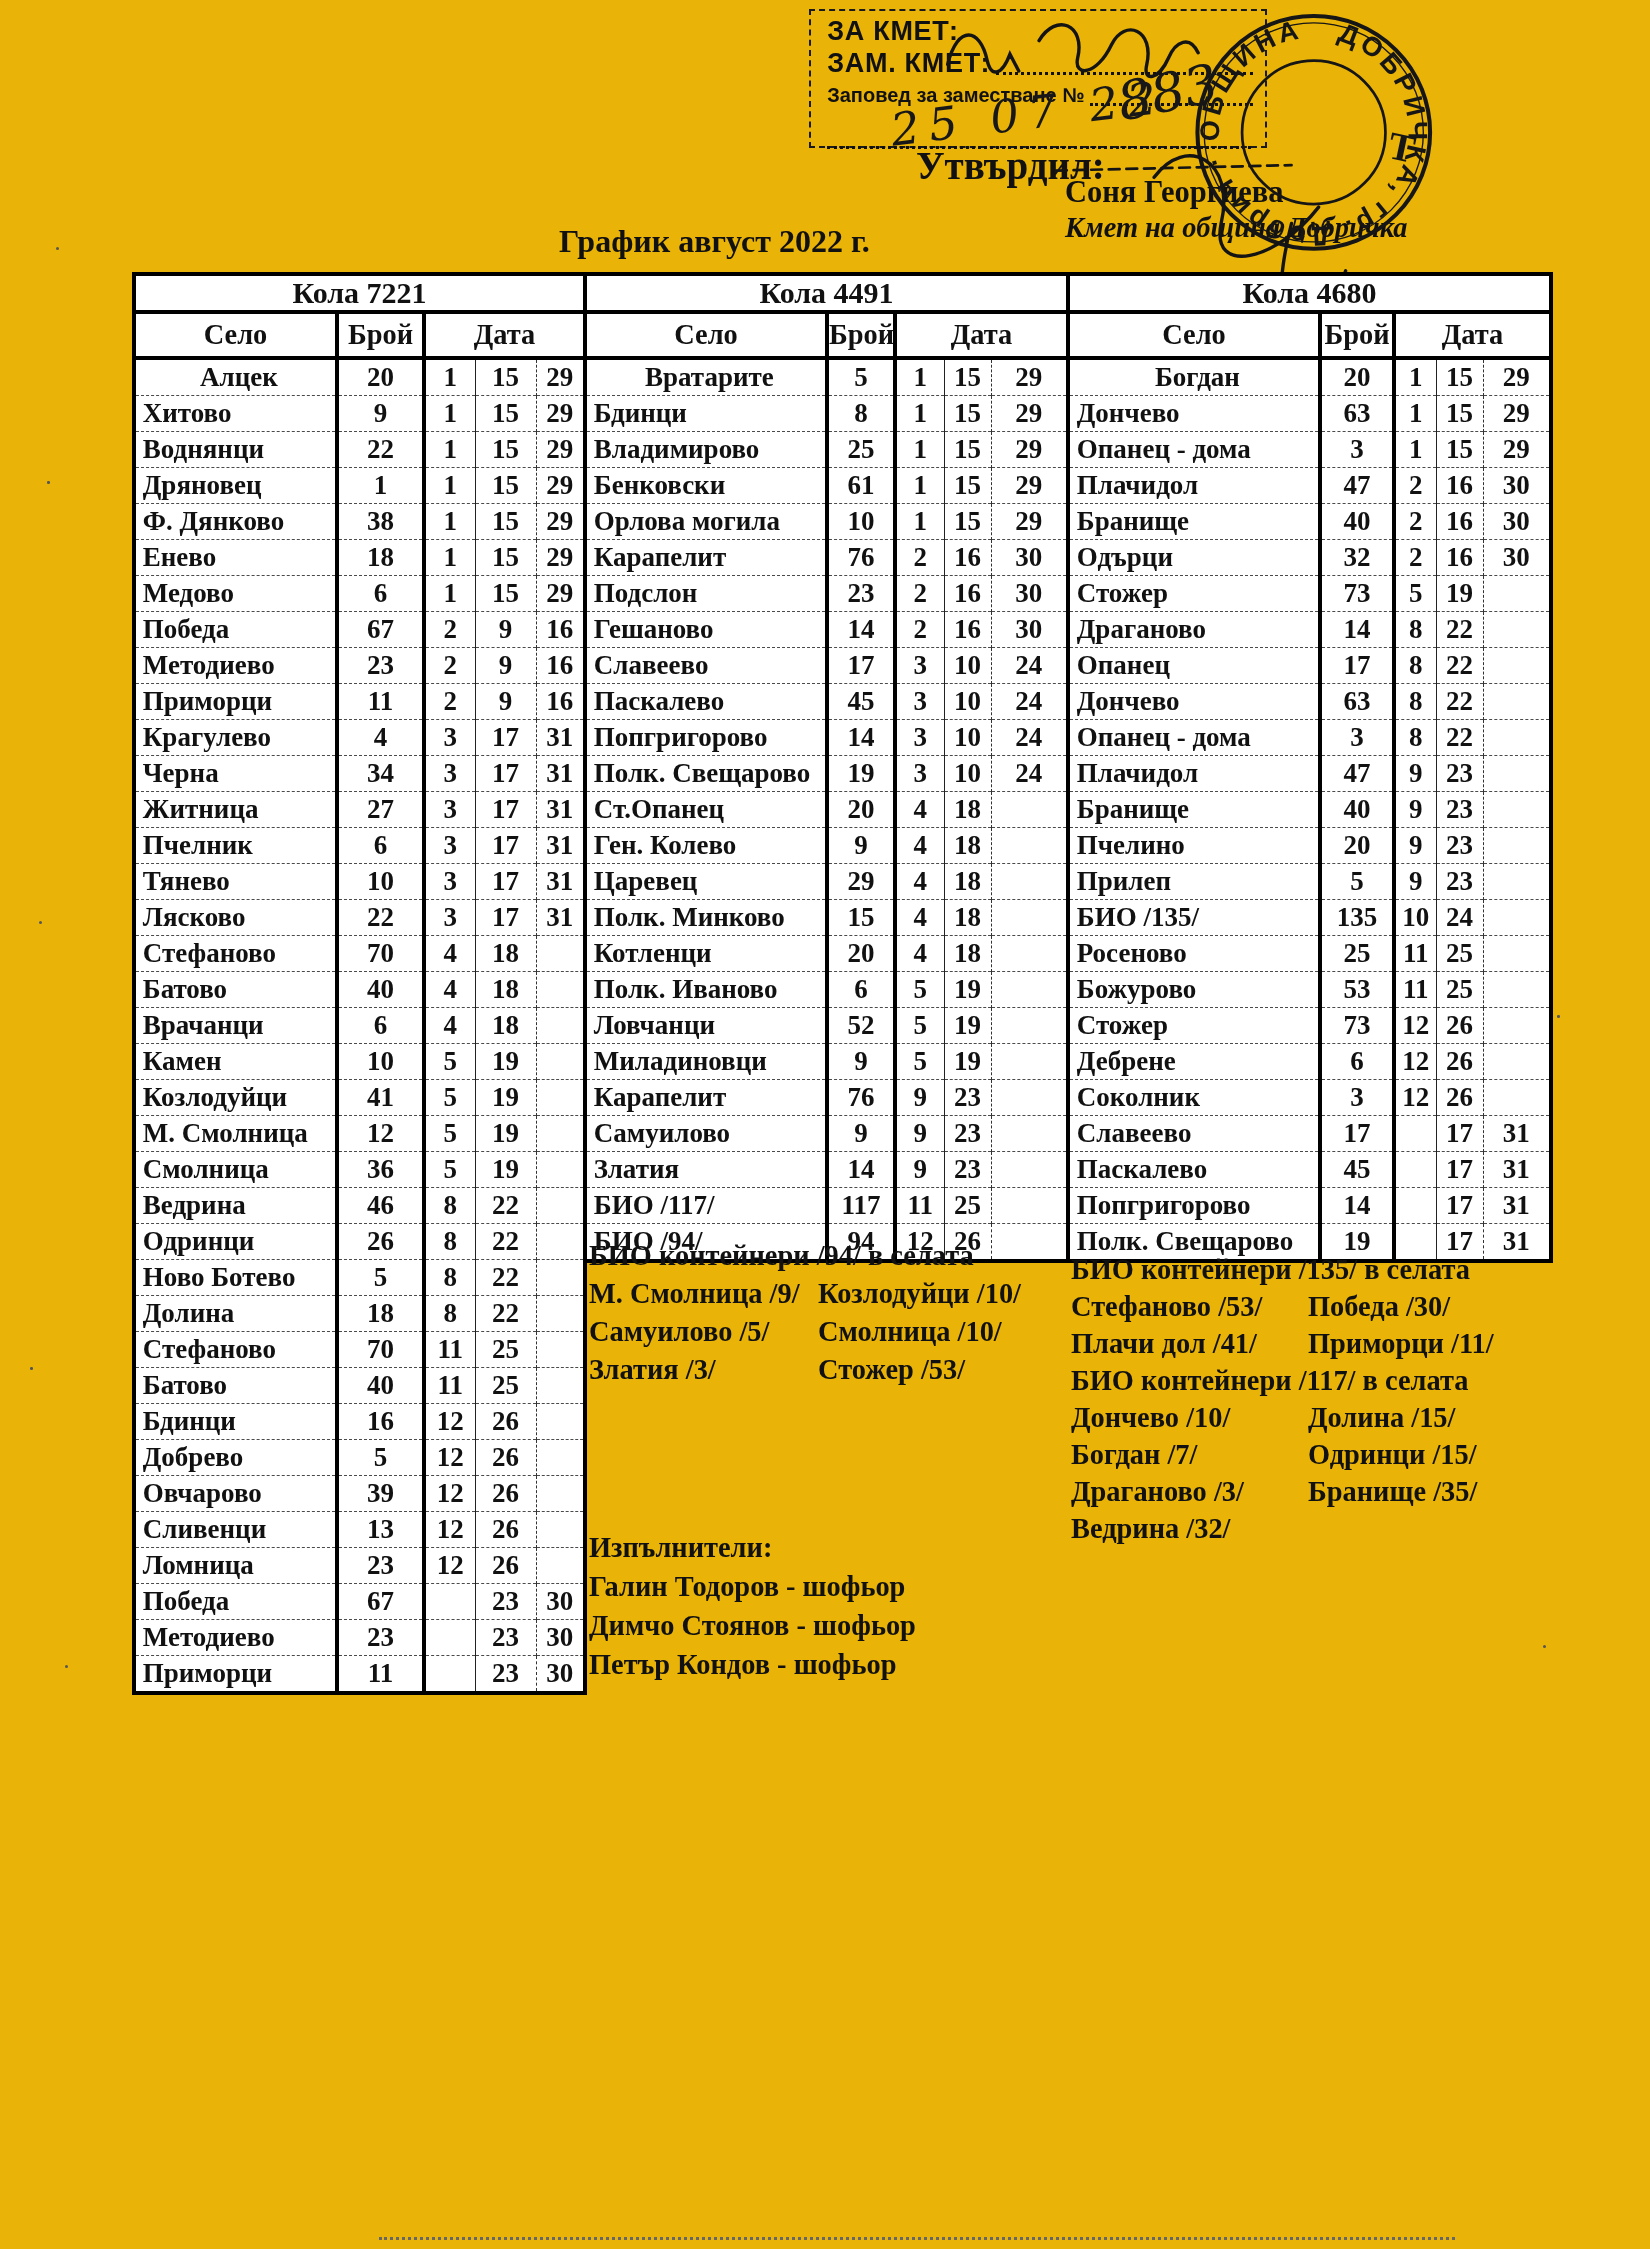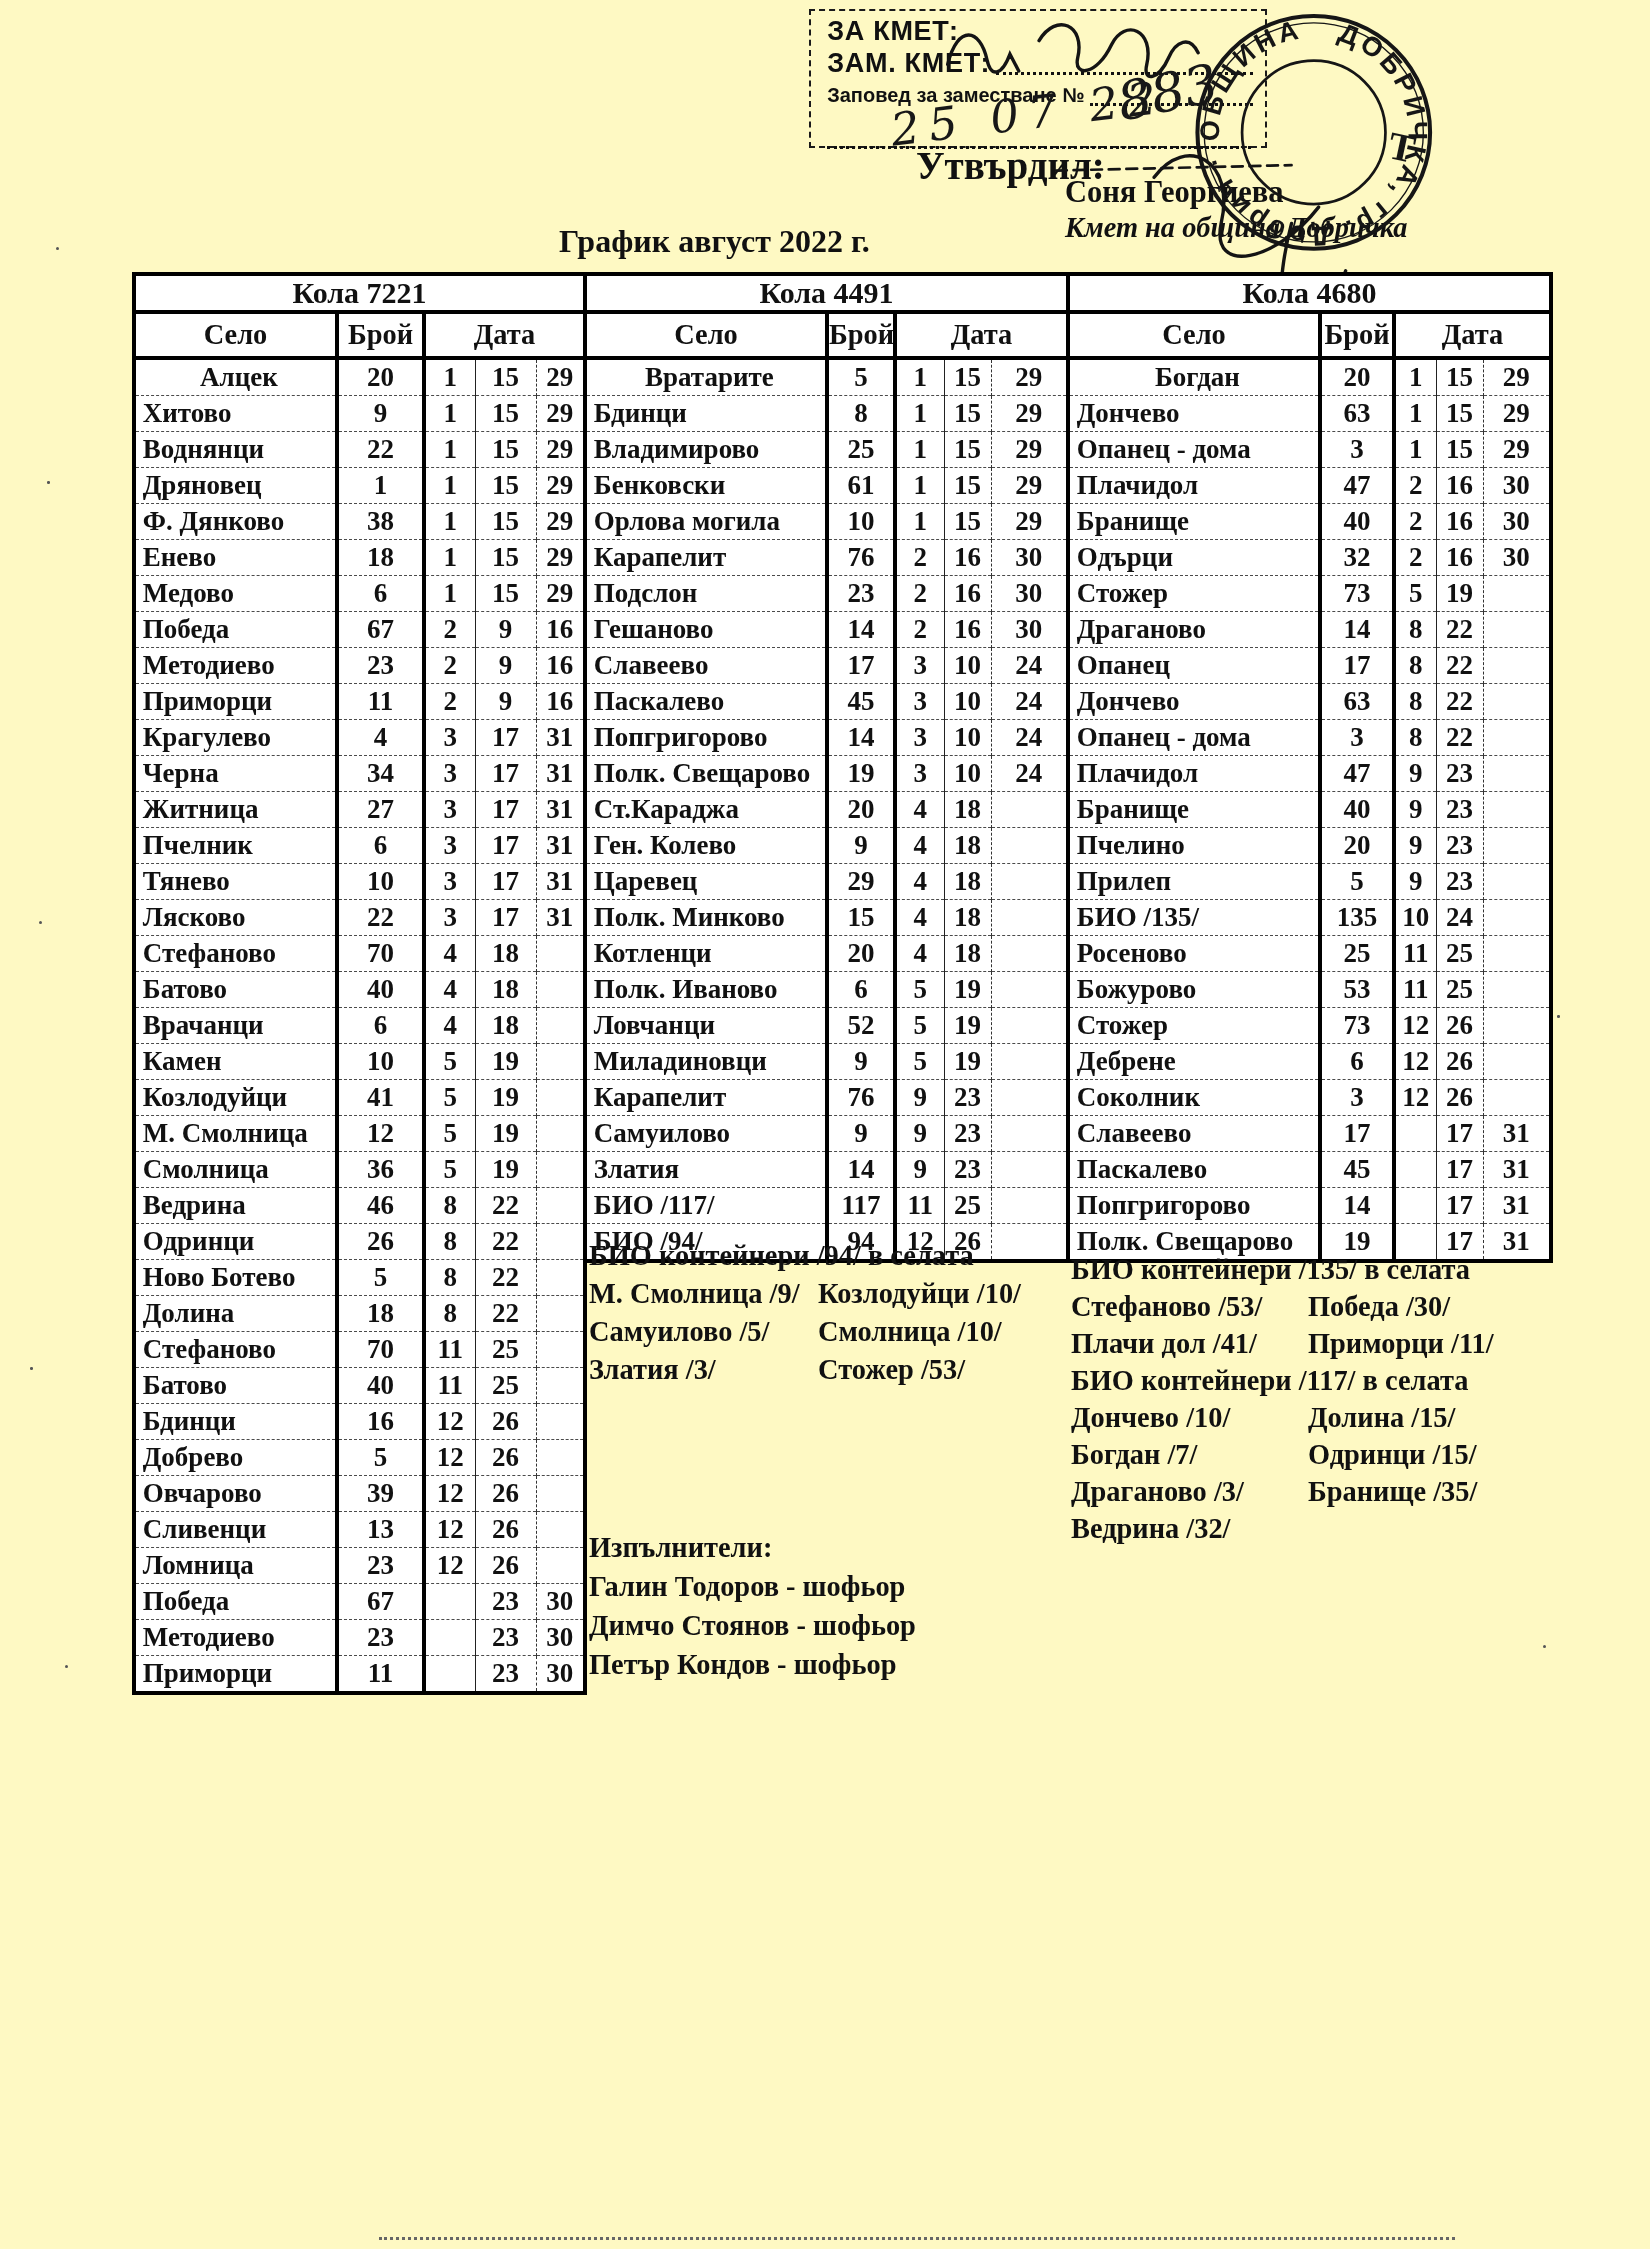--- a/index.html
+++ b/index.html
@@ -1,17 +1,17 @@
 <!DOCTYPE html>
 <html style="font-size:10.8px"><head>
 <meta charset="utf-8">
 <style>
   html,body{margin:0;padding:0;background:#888;}
   .page{
-    position:relative;width:1651px;height:2250px;background:#fef9c3;
+    position:relative;width:1651px;height:2250px;background:#eab308;
     font-family:"Liberation Serif","DejaVu Serif",serif;color:#111;overflow:hidden;
   }
   
   .stamp-box{
     position:absolute;left:809px;top:8.8px;width:458px;height:139px;
     border:2px dashed #1a1a1a;box-sizing:border-box;padding:5.4px 9.5px 0 16.2px;
     font-family:"Liberation Sans","DejaVu Sans",sans-serif;font-weight:bold;
   }
   .sb-line{display:flex;align-items:flex-end;}
   .sb-l1{font-size:27px;line-height:30px;letter-spacing:0.7px;}
@@ -498,21 +498,21 @@
           <td class="d3">24</td>
         </tr>
         <tr>
           <td class="v">Полк. Свещарово</td>
           <td class="c">19</td>
           <td class="d1">3</td>
           <td class="d2">10</td>
           <td class="d3">24</td>
         </tr>
         <tr>
-          <td class="v">Ст.Караджа</td>
+          <td class="v">Ст.Опанец</td>
           <td class="c">20</td>
           <td class="d1">4</td>
           <td class="d2">18</td>
           <td class="d3"></td>
         </tr>
         <tr>
           <td class="v">Ген. Колево</td>
           <td class="c">9</td>
           <td class="d1">4</td>
           <td class="d2">18</td>

